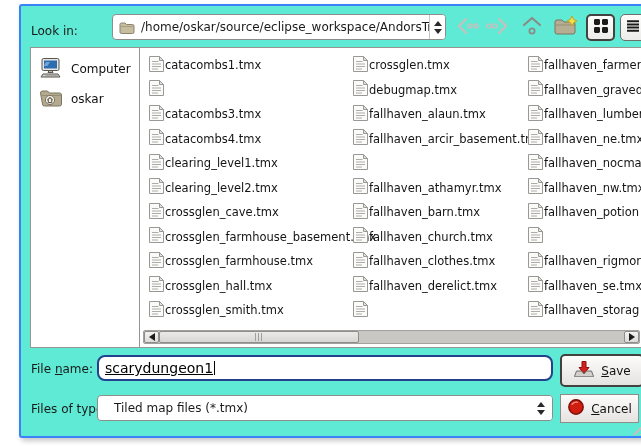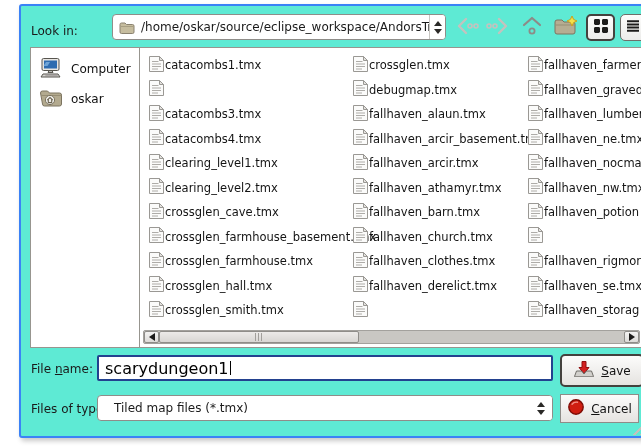--- a/index.html
+++ b/index.html
@@ -45,21 +45,21 @@
     display:flex; align-items:center; justify-content:center; }
   .sb-thumb { width:200px; background:linear-gradient(#eceae8,#d8d6d3); border:1px solid #8f8d89; border-radius:2px;
     display:flex; align-items:center; justify-content:center; }
   .grips { width:8px; height:8px; background:repeating-linear-gradient(90deg,#a19f9b 0 1px,transparent 1px 3px); }
   .sb-track { flex:1; }
   .tri-l { width:0; height:0; border-top:4px solid transparent; border-bottom:4px solid transparent; border-right:6px solid #1c1b1a; }
   .tri-r { width:0; height:0; border-top:4px solid transparent; border-bottom:4px solid transparent; border-left:6px solid #1c1b1a; }
 
   
   .fake-input { position:absolute; left:76px; top:349px; width:456px; height:26px; background:#fff;
-    border:2px solid #23418f; border-radius:2px; display:flex; align-items:center; padding-left:6px; font-size:16px; }
+    border:2px solid #23418f; border-radius:8px; display:flex; align-items:center; padding-left:6px; font-size:14px;text-decoration:underline; }
   .caret { width:1px; height:14px; background:#000; margin-left:1px; }
   .btn { position:absolute; display:flex; align-items:center; justify-content:center; gap:6px;
     background:linear-gradient(#fcfcfb,#e5e3e0); font-size:12px; color:#111; }
   .btn.default { left:539px; top:348px; width:84px; height:33px; border:2px solid #43413d; border-radius:5px;text-align:center; }
   .btn.normal { left:539px; top:388px; width:79px; height:29px; border:1px solid #8e8c88; border-radius:0; }
   .grip { position:absolute; right:1px; bottom:1px; width:17px; height:17px;
     background:repeating-linear-gradient(135deg,#c3c1bd 0 2px,transparent 2px 5px);
     clip-path:polygon(100% 0,100% 100%,0 100%); }
 </style>
 </head>
@@ -331,21 +331,20 @@
   </div>
 
   <div class="fitem">
     <span>
       <svg width="17" height="18" viewBox="0 0 17 18">
               <path d="M1.5 1.5 h10 l4 4 v11 h-14 z" fill="#fbfbfa" stroke="#9a9894"></path>
               <path d="M11.5 1.5 v4 h4 z" fill="#e4e2de" stroke="#9a9894"></path>
               <path d="M4 6.5 h6.5 M4 9 h9 M4 11.5 h9 M4 14 h6" stroke="#aeaca8" stroke-width="1"></path>
             </svg>
     </span>
-    <span>fallhaven_arcir.tmx</span>
   </div>
 
   <div class="fitem">
     <span>
       <svg width="17" height="18" viewBox="0 0 17 18">
               <path d="M1.5 1.5 h10 l4 4 v11 h-14 z" fill="#fbfbfa" stroke="#9a9894"></path>
               <path d="M11.5 1.5 v4 h4 z" fill="#e4e2de" stroke="#9a9894"></path>
               <path d="M4 6.5 h6.5 M4 9 h9 M4 11.5 h9 M4 14 h6" stroke="#aeaca8" stroke-width="1"></path>
             </svg>
     </span>

